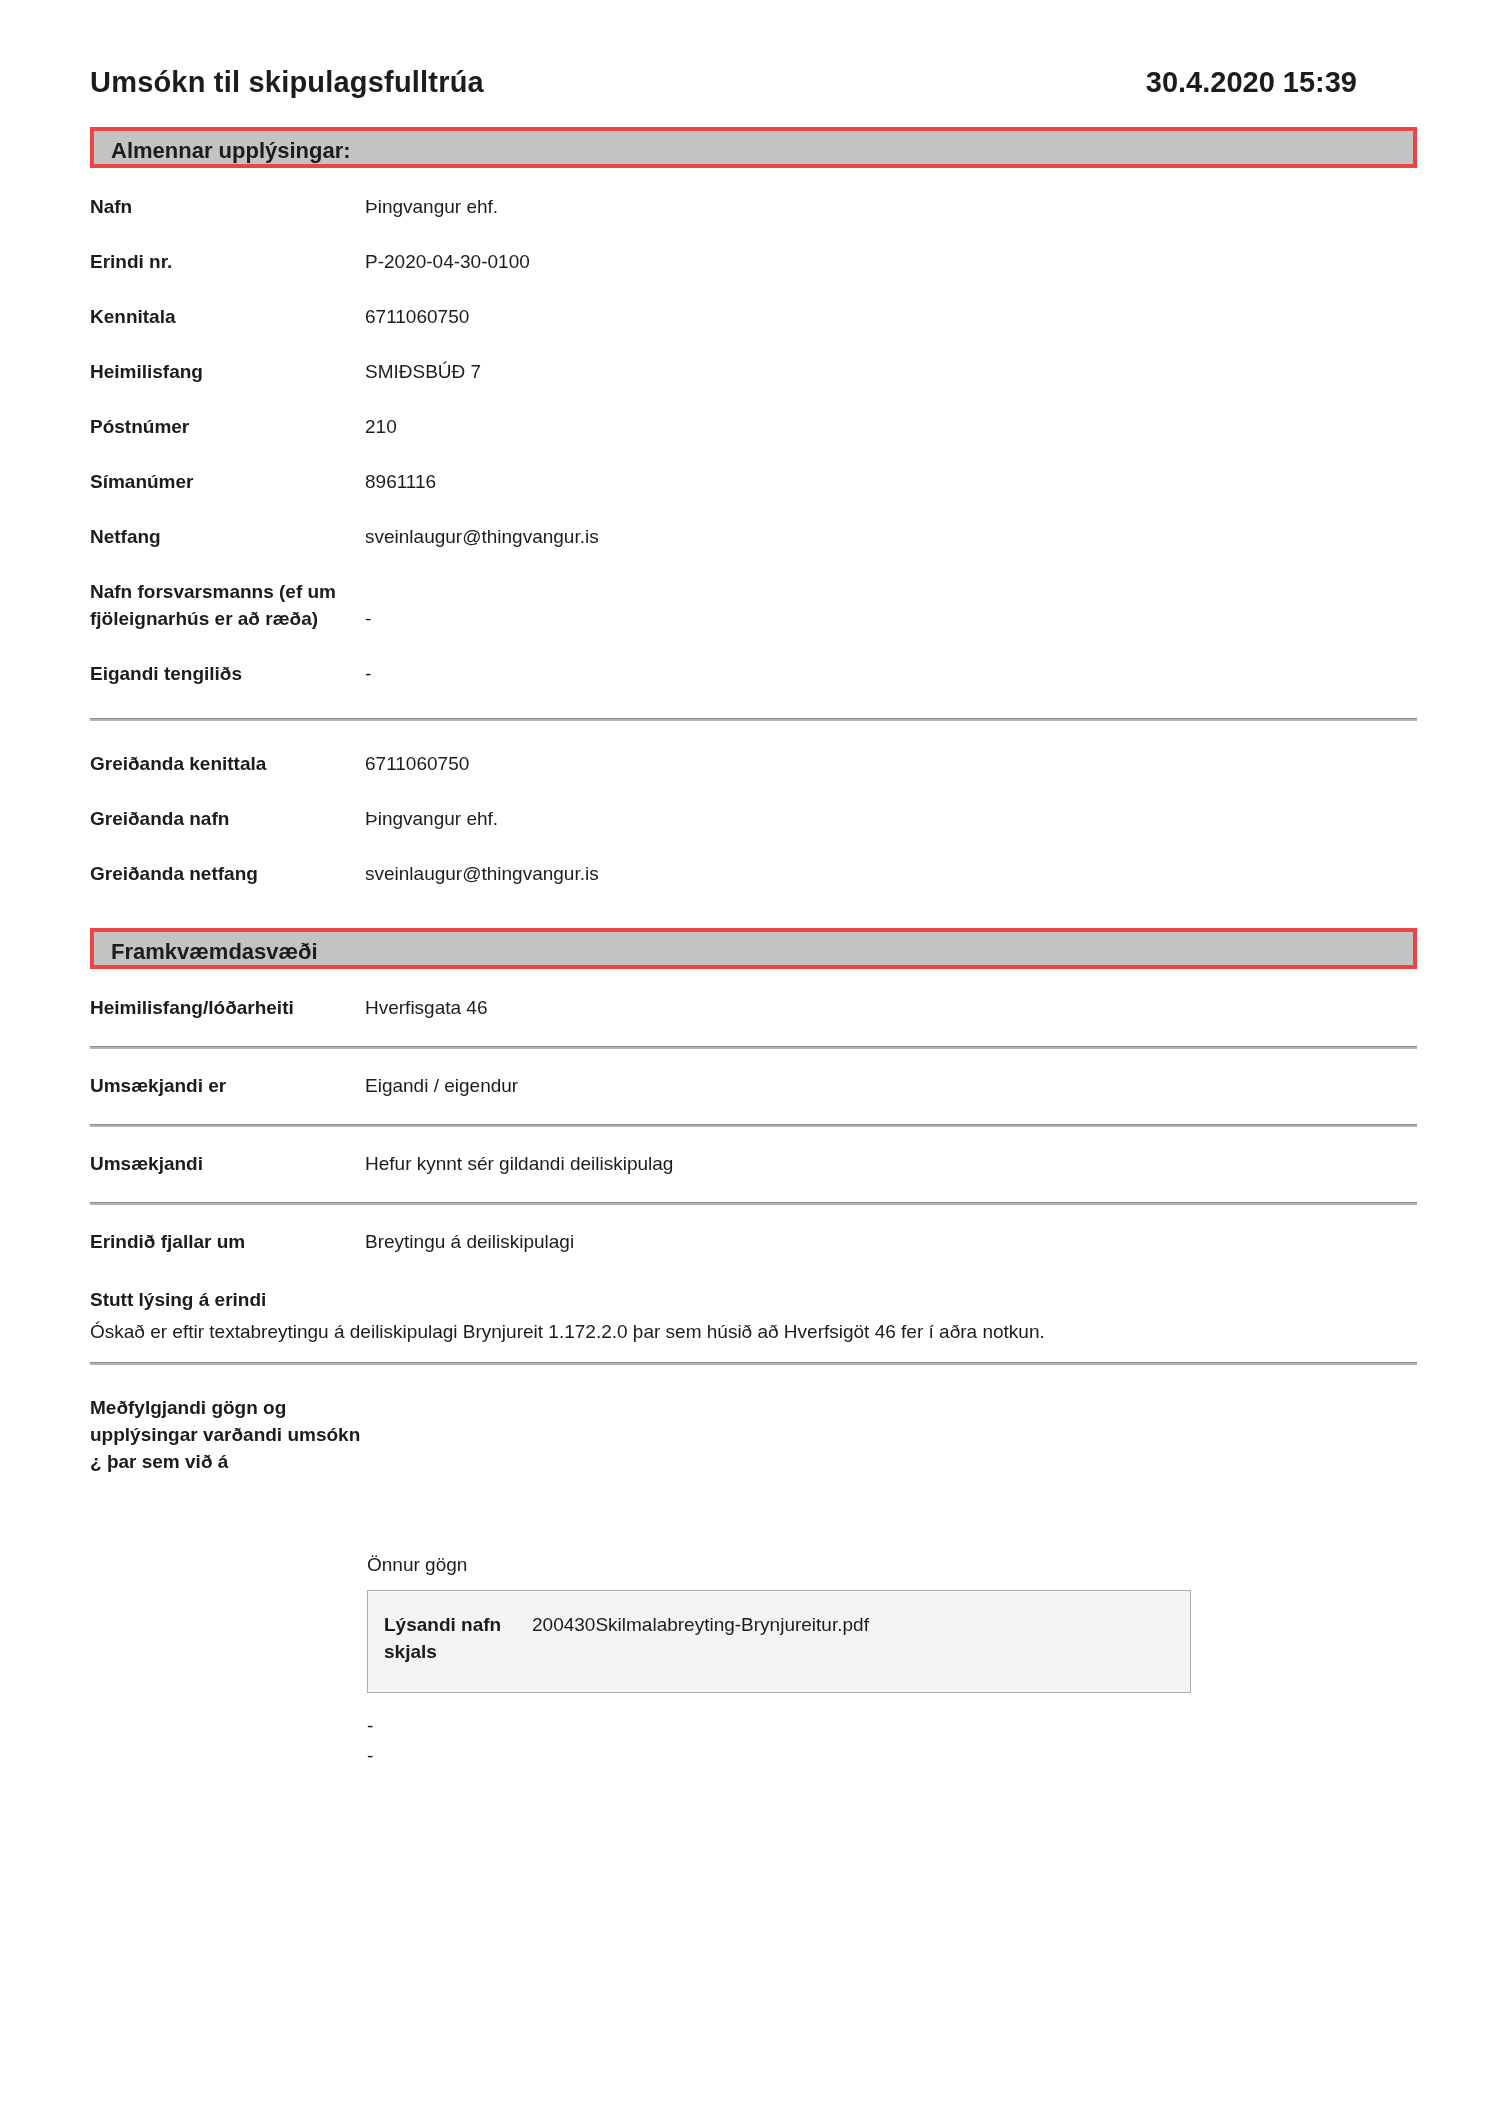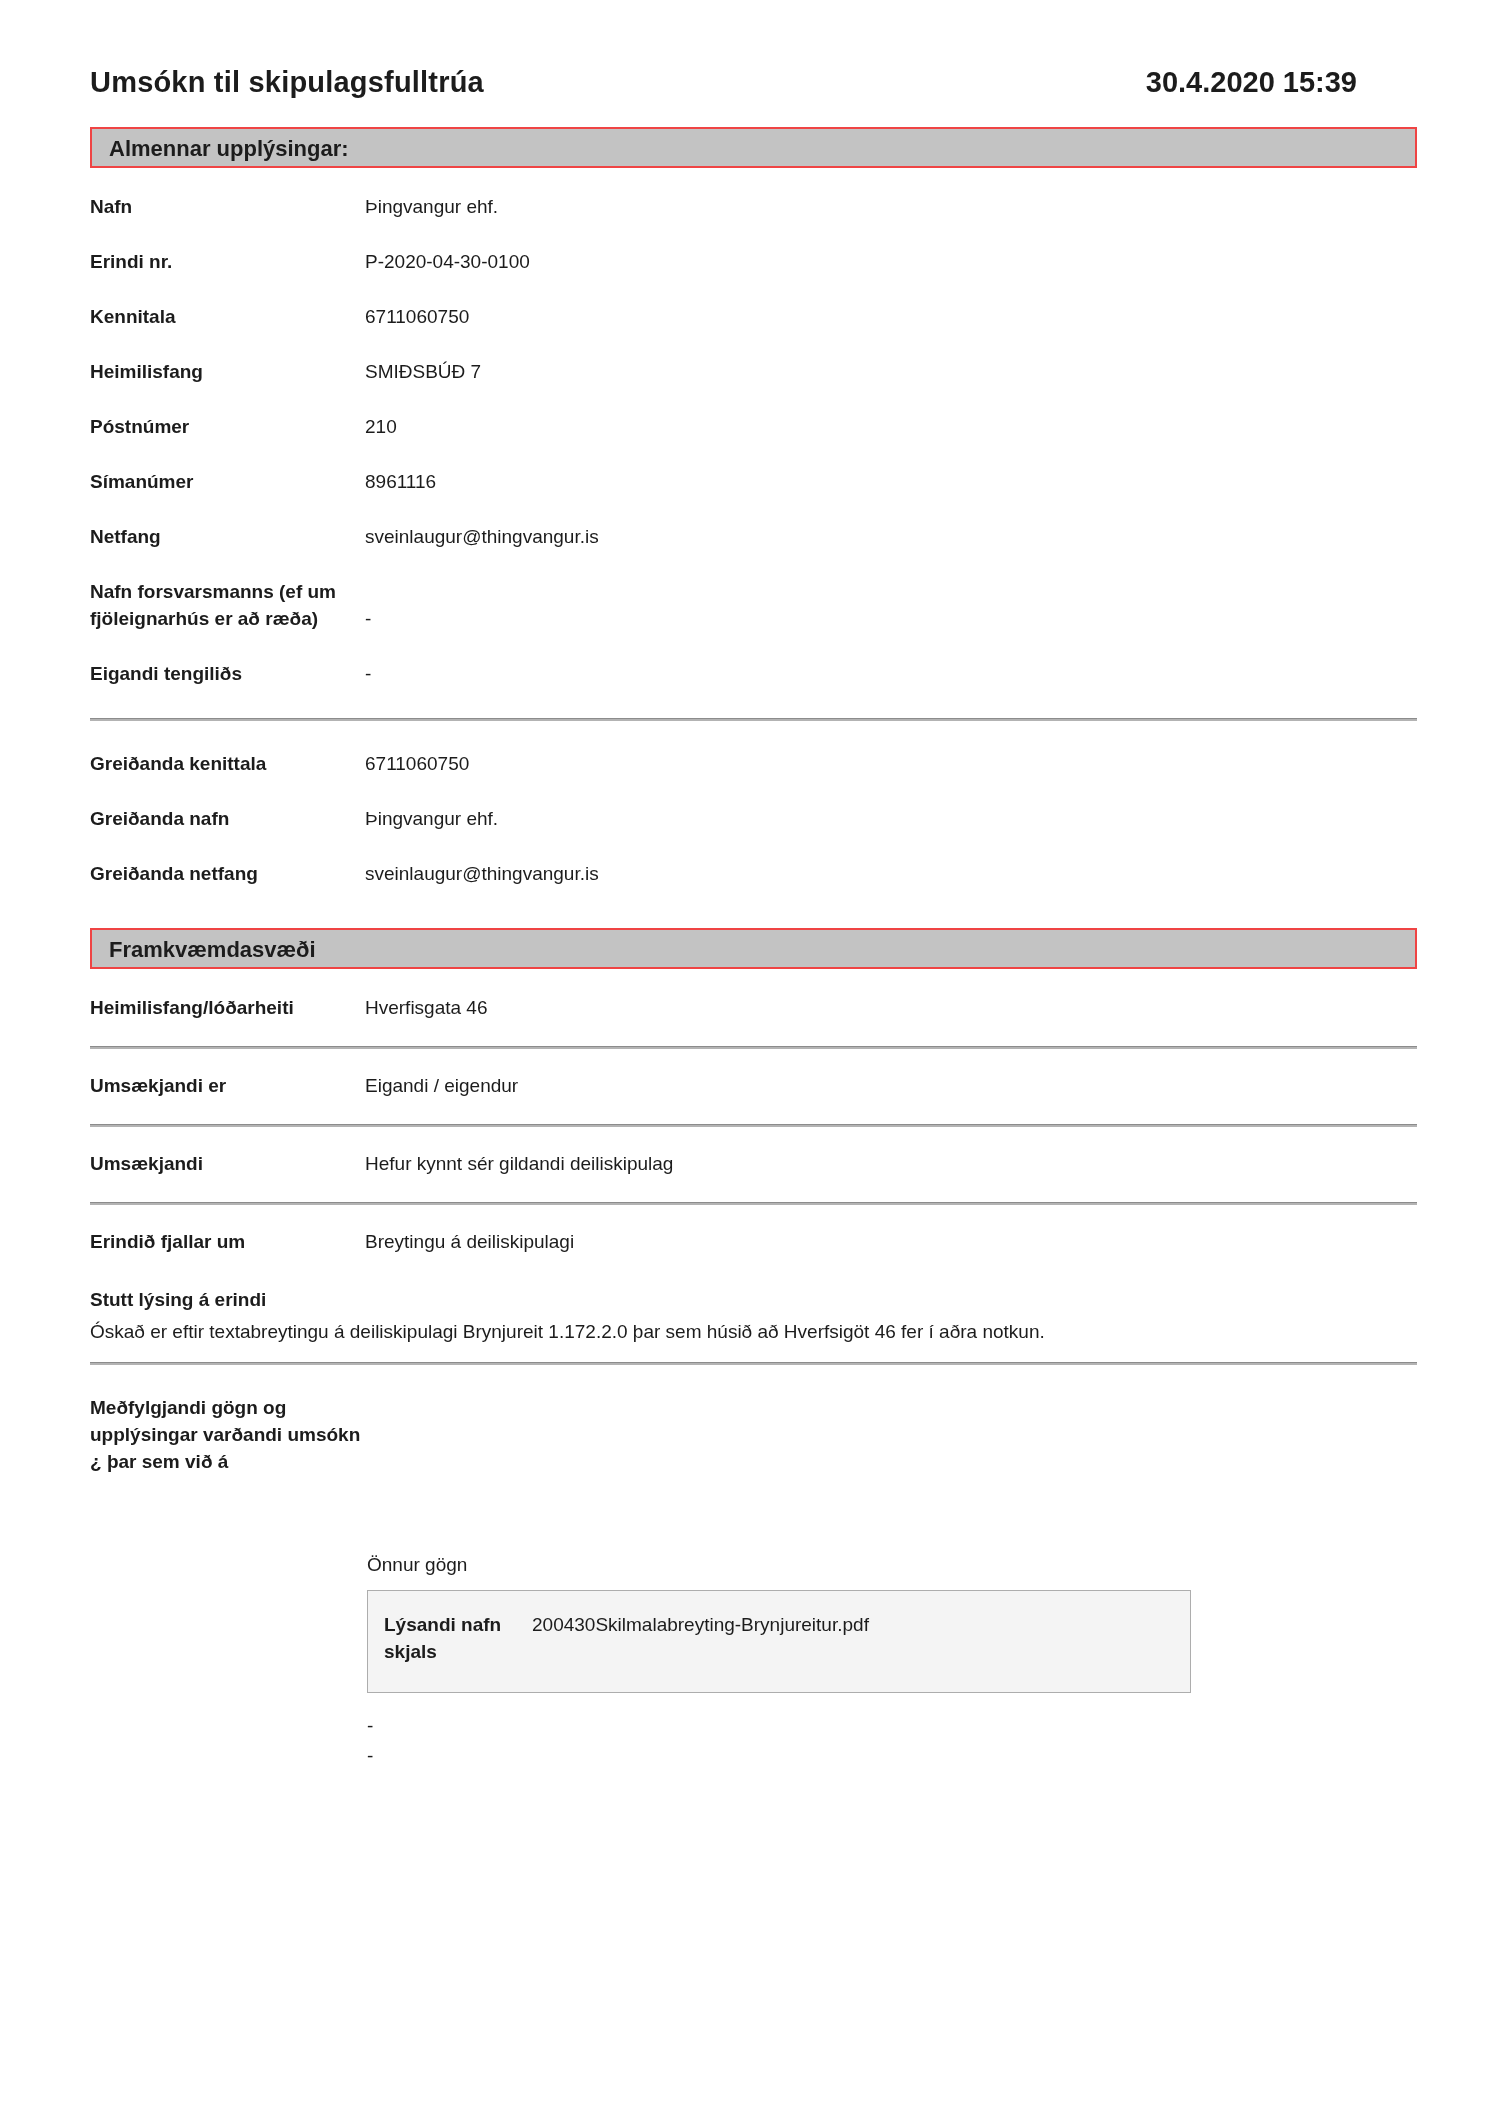--- a/index.html
+++ b/index.html
@@ -28,21 +28,21 @@
   .doc-datetime {
     margin-left: auto;
     margin-right: 60px;
     font-size: 29px;
     font-weight: bold;
     white-space: nowrap;
   }
   
   .section-bar {
     background: #c3c3c3;
-    border: 2px solid #ef4444;
+    border: 4px solid #ef4444;
     height: 41px;
     line-height: 39px;
     padding-left: 17px;
     font-size: 22px;
     font-weight: bold;
     margin-bottom: 12px;
   }
   .section-bar.second { margin-top: 26px; }
   
   .row {

